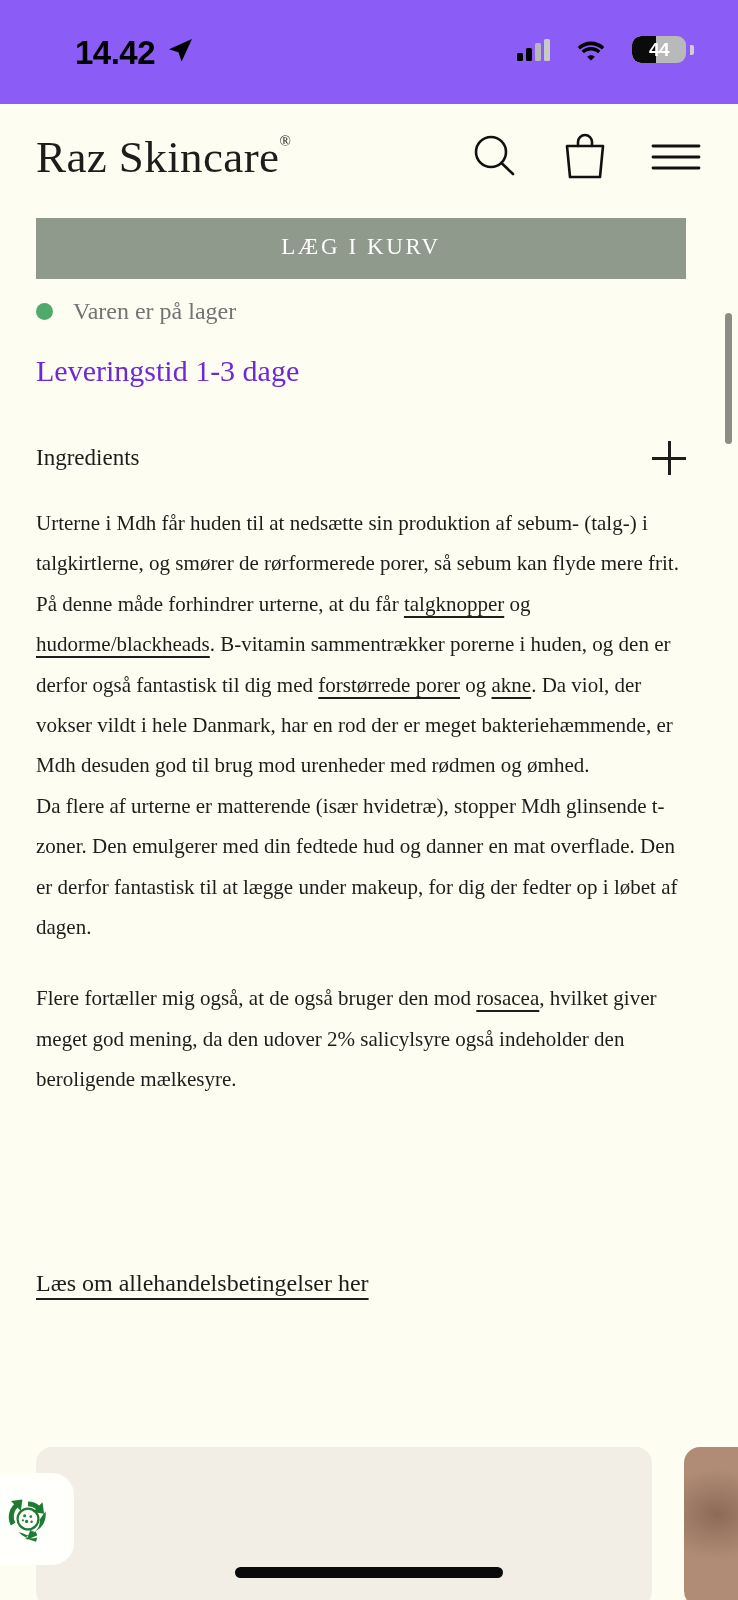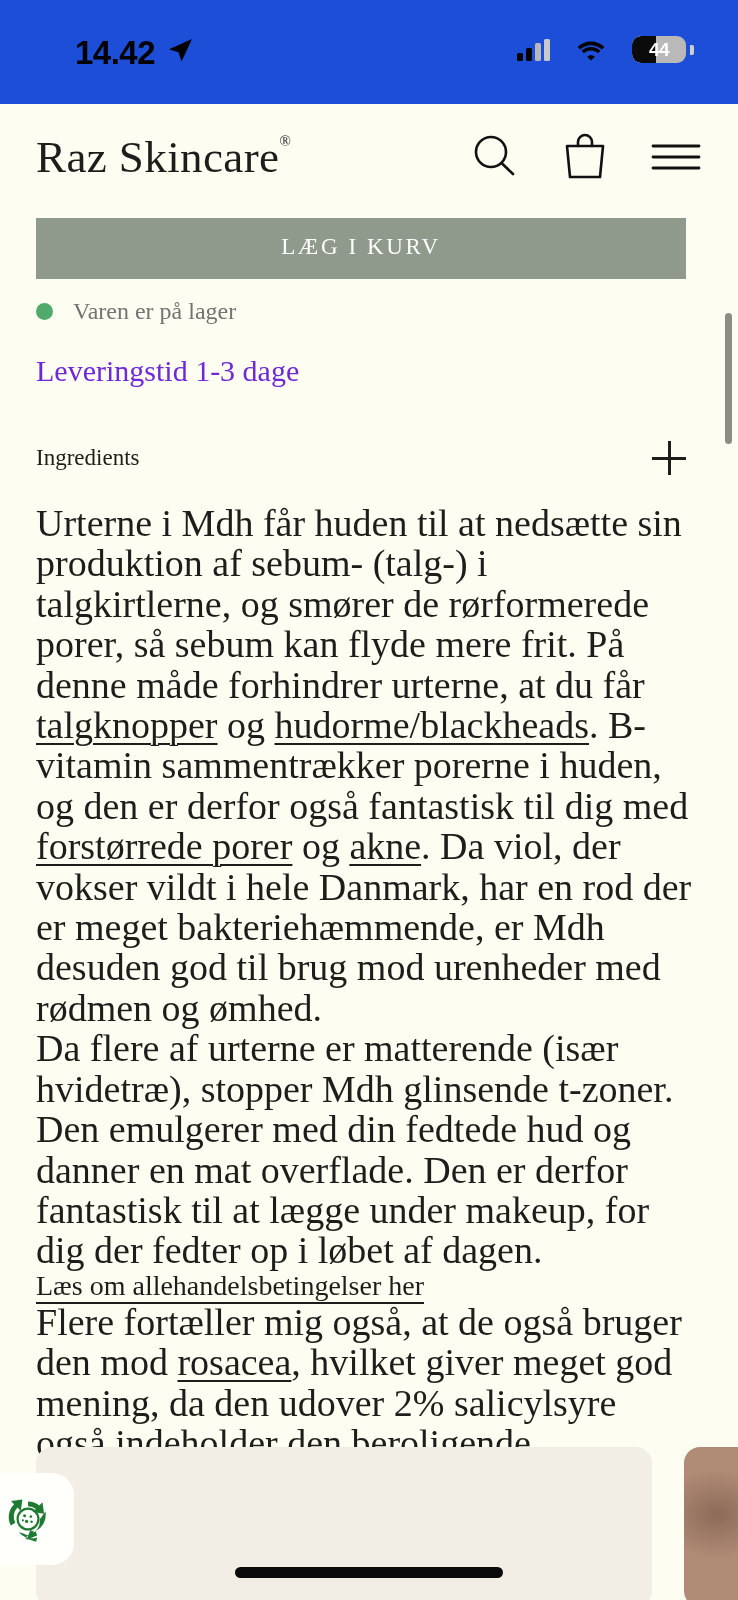--- a/index.html
+++ b/index.html
@@ -22,21 +22,21 @@
     background: #fefdf2;
     overflow: hidden;
   }
 
   
   .statusbar {
     position: absolute;
     top: 0; left: 0;
     width: 738px;
     height: 104px;
-    background: #1d4ed8;
+    background: #8b5cf6;
     z-index: 40;
   }
   .sb-time {
     position: absolute;
     left: 75px;
     top: 34px;
     font-family: "Liberation Sans", sans-serif;
     font-weight: bold;
     font-size: 33px;
     letter-spacing: -0.5px;
@@ -231,38 +231,38 @@
   .acc-sign.minus::after { display: none; }
 
   #acc-ingredients { top: 232px; }
   #acc-terms { top: 1017px; }
 
   .body-copy {
     position: absolute;
     left: 36px;
     top: 294px;
     width: 656px;
-    font-size: 38px;
+    font-size: 21px;
     line-height: 40.4px;
     color: #1d1d1b;
   }
   .body-copy p { margin: 0; }
   .body-copy p.gap { margin-top: 31px; }
   .body-copy u {
     text-decoration: underline;
     text-underline-offset: 5px;
     text-decoration-thickness: 1.6px;
     cursor: pointer;
   }
 
   .terms-link {
     position: absolute;
     left: 36px;
     top: 1061px;
-    font-size: 28px;
+    font-size: 24px;
     color: #1d1d1b;
     text-decoration: underline;
     text-underline-offset: 7px;
     text-decoration-thickness: 2px;
     cursor: pointer;
   }
 
   
   .bottom-card {
     position: absolute;

